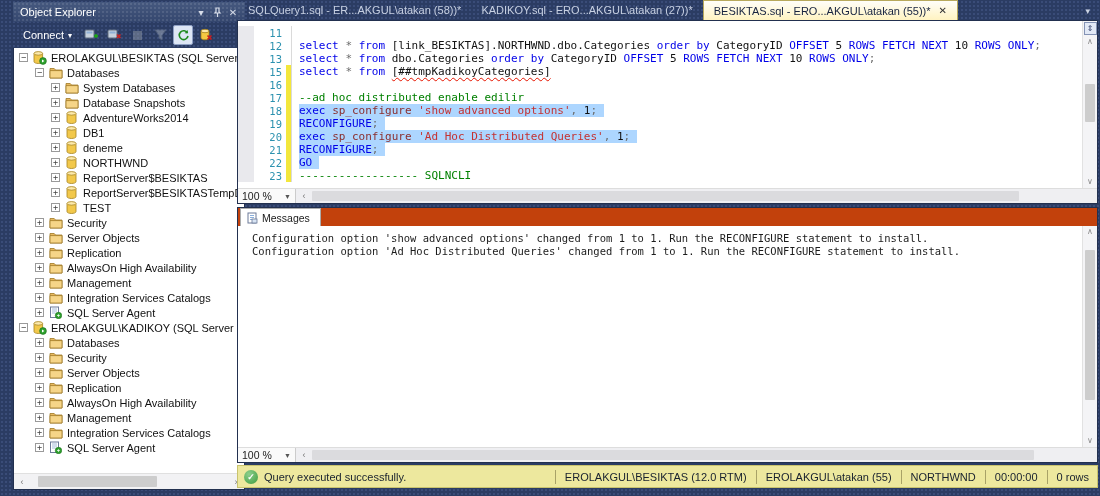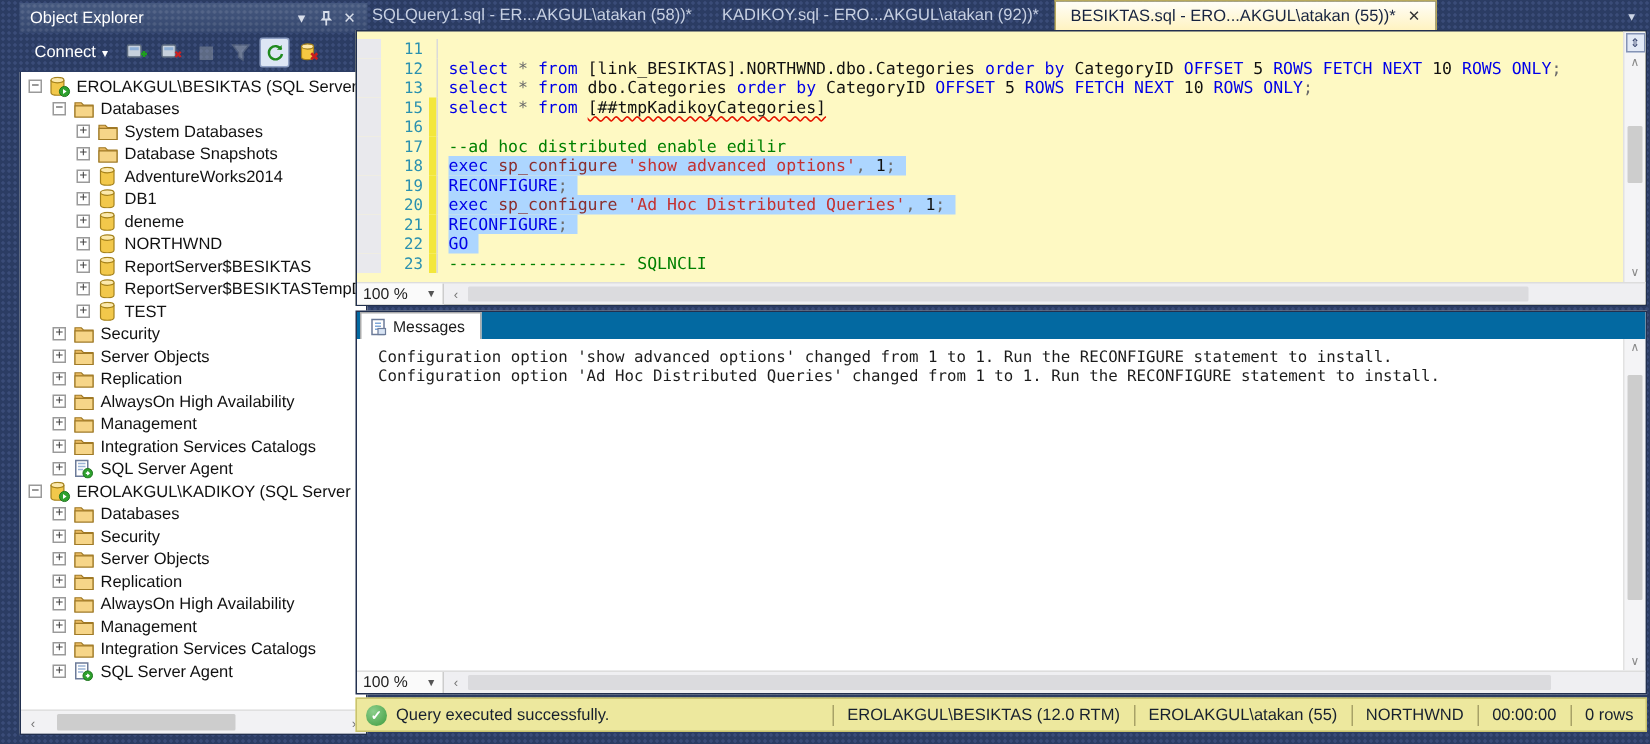--- a/index.html
+++ b/index.html
@@ -38,21 +38,21 @@
   .sb-thumb-h { position:absolute; top:2px; bottom:2px; background:#CDCDCD; border-radius:1px; }
   
   .main { position:absolute; left:237px; top:0; width:861px; height:488px; display:flex; flex-direction:column; }
   .tabstrip { height:20px; display:flex; align-items:flex-end; color:#C7D0E2; }
   .tab { height:20px; display:flex; align-items:center; padding:0 10px; font-size:11px; white-space:nowrap; cursor:default; }
   .tab.active { background:linear-gradient(#FFFEF9,#FFF3C1); color:#17233F; border:1px solid #B8A95C; border-bottom:none; }
   .tab .close-x { margin-left:8px; font-size:10px; color:#333; }
   .tabstrip .spacer { flex:1; }
   .tabstrip .strip-caret { color:#CBD3E3; font-size:9px; padding:0 8px 4px 0; }
   
-  .editor-box { height:184px; background:#fef9c3; border:1px solid #22304F; display:flex; flex-direction:column; }
+  .editor-box { height:184px; background:#ffffff; border:1px solid #22304F; display:flex; flex-direction:column; }
   .editor-main { flex:1; display:flex; overflow:hidden; }
   .code-area { flex:1; overflow:hidden; padding-top:5px; font-family:"DejaVu Sans Mono",monospace; font-size:11px; }
   .code-row { height:13px; display:flex; align-items:center; white-space:pre; }
   .gut-ind { width:16px; flex:0 0 16px; background:#E9E9ED; height:13px; }
   .line-num { width:32px; flex:0 0 32px; text-align:right; color:#2B91AF; padding-right:4px; font-size:10.5px; }
   .chg-bar { width:5px; flex:0 0 5px; height:13px; }
   .chg-bar.changed { background:#F3E73C; }
   .code-pad { width:8px; flex:0 0 8px; border-left:1px solid #DADADA; height:13px; }
   .code-text { color:#111; }
   .sel { background:#ADD6FF; }
@@ -66,21 +66,21 @@
   .vscroll { width:15px; flex:0 0 15px; background:#F4F4F6; border-left:1px solid #E2E2E2; display:flex; flex-direction:column; align-items:center; }
   .split-btn { width:13px; height:13px; margin:1px 0; border:1px solid #8493B5; background:#E2E9F6; font-size:8px; line-height:11px; text-align:center; color:#33406B; }
   .vsb-arrow { color:#8A8A8A; font-size:8px; height:12px; line-height:12px; }
   .vsb-track { flex:1; width:100%; position:relative; }
   .vsb-thumb { position:absolute; left:2px; right:2px; background:#CDCDCD; border-radius:1px; }
   .editor-bottom { height:15px; display:flex; align-items:center; background:#EFEFF2; border-top:1px solid #DDD; }
   .zoom-ctl { width:58px; flex:0 0 58px; display:flex; align-items:center; justify-content:space-between; padding:0 4px; font-size:10.5px; color:#222; background:#FAFAFA; border-right:1px solid #CCC; height:100%; }
   .zoom-ctl .caret { font-size:7px; color:#555; }
   
   .msg-box { flex:1; margin-top:3px; background:#fff; border:1px solid #22304F; display:flex; flex-direction:column; overflow:hidden; }
-  .msg-tabrow { height:18px; background:#0369a1; display:flex; align-items:flex-end; padding-left:2px; }
+  .msg-tabrow { height:18px; background:#c2410c; display:flex; align-items:flex-end; padding-left:2px; }
   .msg-tab { height:18px; background:#fff; border:1px solid #ACACAC; border-bottom:none; display:flex; align-items:center; gap:4px; padding:0 10px 0 6px; font-size:10.5px; color:#1a1a1a; }
   .msg-main { flex:1; display:flex; overflow:hidden; }
   .msg-content { flex:1; font-family:"DejaVu Sans Mono",monospace; font-size:10.5px; color:#1c1c1c; padding:6px 0 0 14px; line-height:13px; white-space:pre; }
   .msg-bottom { height:15px; display:flex; align-items:center; background:#EFEFF2; border-top:1px solid #DDD; }
   
   .statusbar { height:23px; margin-top:2px; background:#EDE89E; border:1px solid #C9C36E; display:flex; align-items:center; padding:0 8px 0 6px; font-size:11px; color:#17202E; }
   .status-left { display:flex; align-items:center; gap:6px; flex:1; }
   .status-right { display:flex; align-items:center; }
   .status-field { padding:0 9px; white-space:nowrap; }
   .status-sep { width:1px; height:14px; background:#A8A267; }
@@ -436,21 +436,21 @@
 </div>
 
 <div class="main">
   <div class="tabstrip">
     <span class="spacer" style="flex:0 0 1px;"></span>
 
     <div class="tab">
         <span>SQLQuery1.sql - ER...AKGUL\atakan (58))*</span>
       </div>
       <div class="tab">
-        <span>KADIKOY.sql - ERO...AKGUL\atakan (92))*</span>
+        <span>KADIKOY.sql - ERO...AKGUL\atakan (27))*</span>
       </div>
       <div class="tab active">
         <span>BESIKTAS.sql - ERO...AKGUL\atakan (55))*</span>
         <span class="close-x">✕</span>
       </div>
       <span class="spacer"></span>
     <span class="strip-caret">▾</span>
   </div>
 
   <div class="editor-box">

